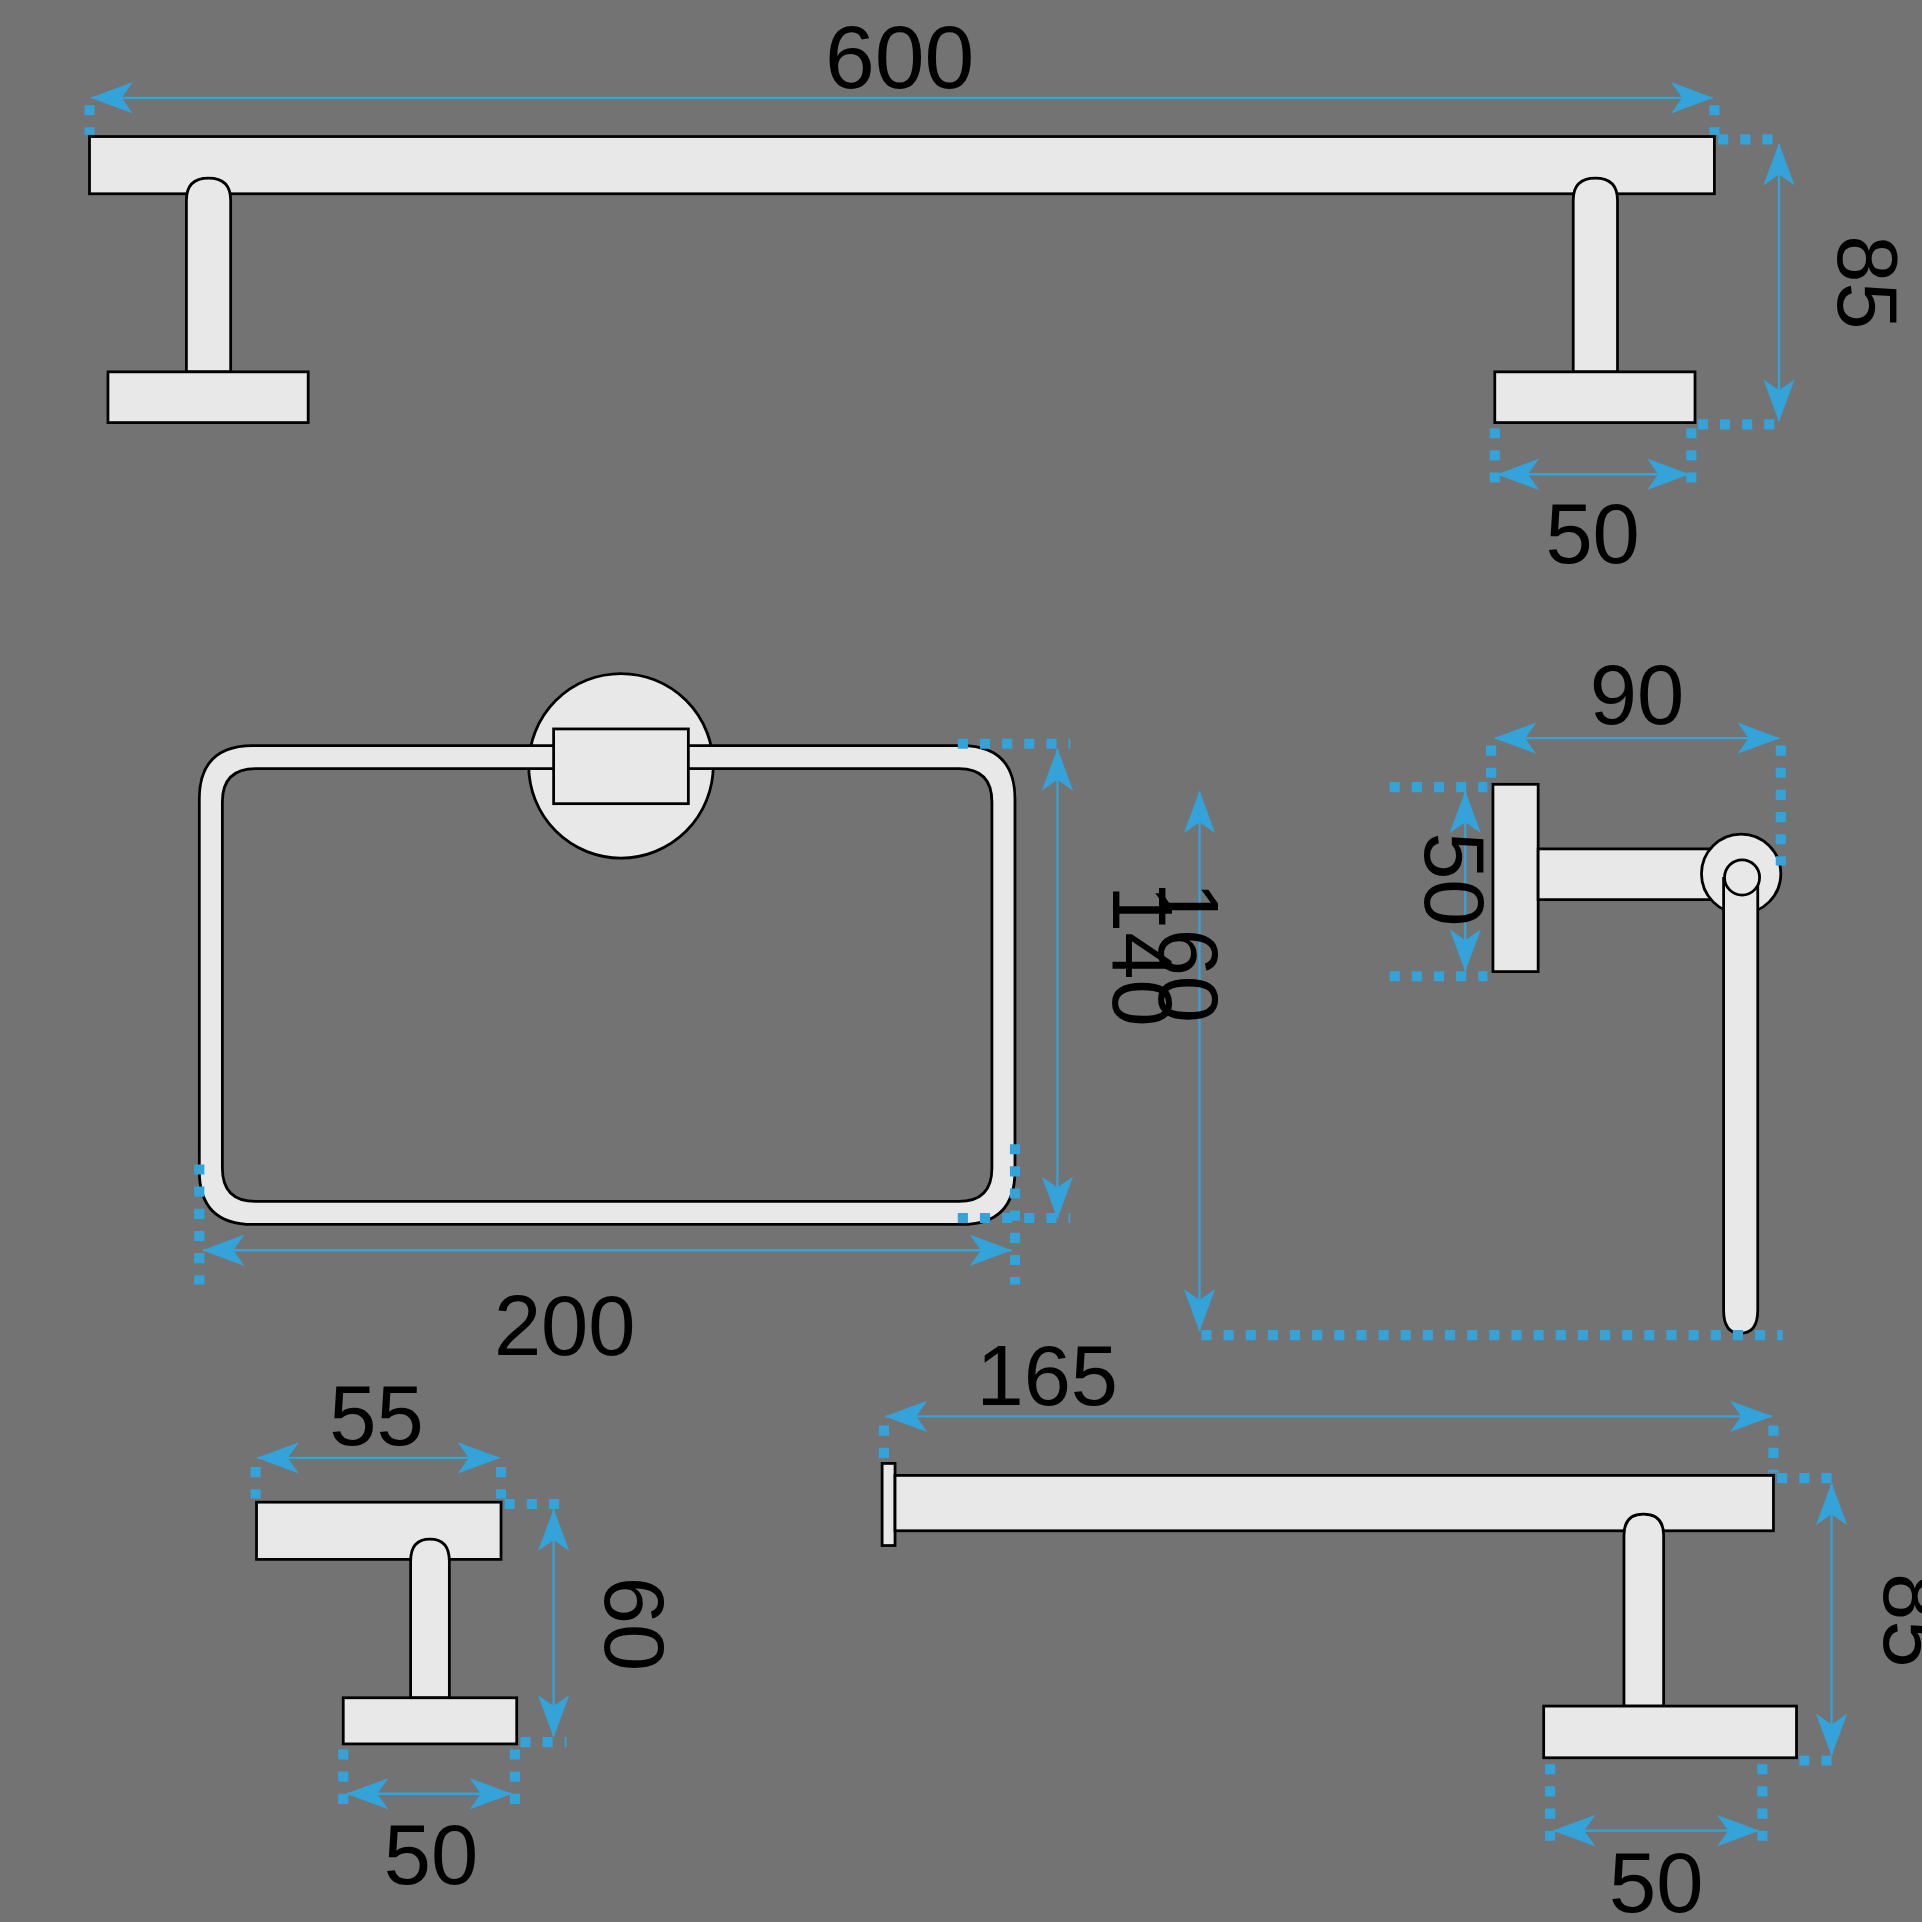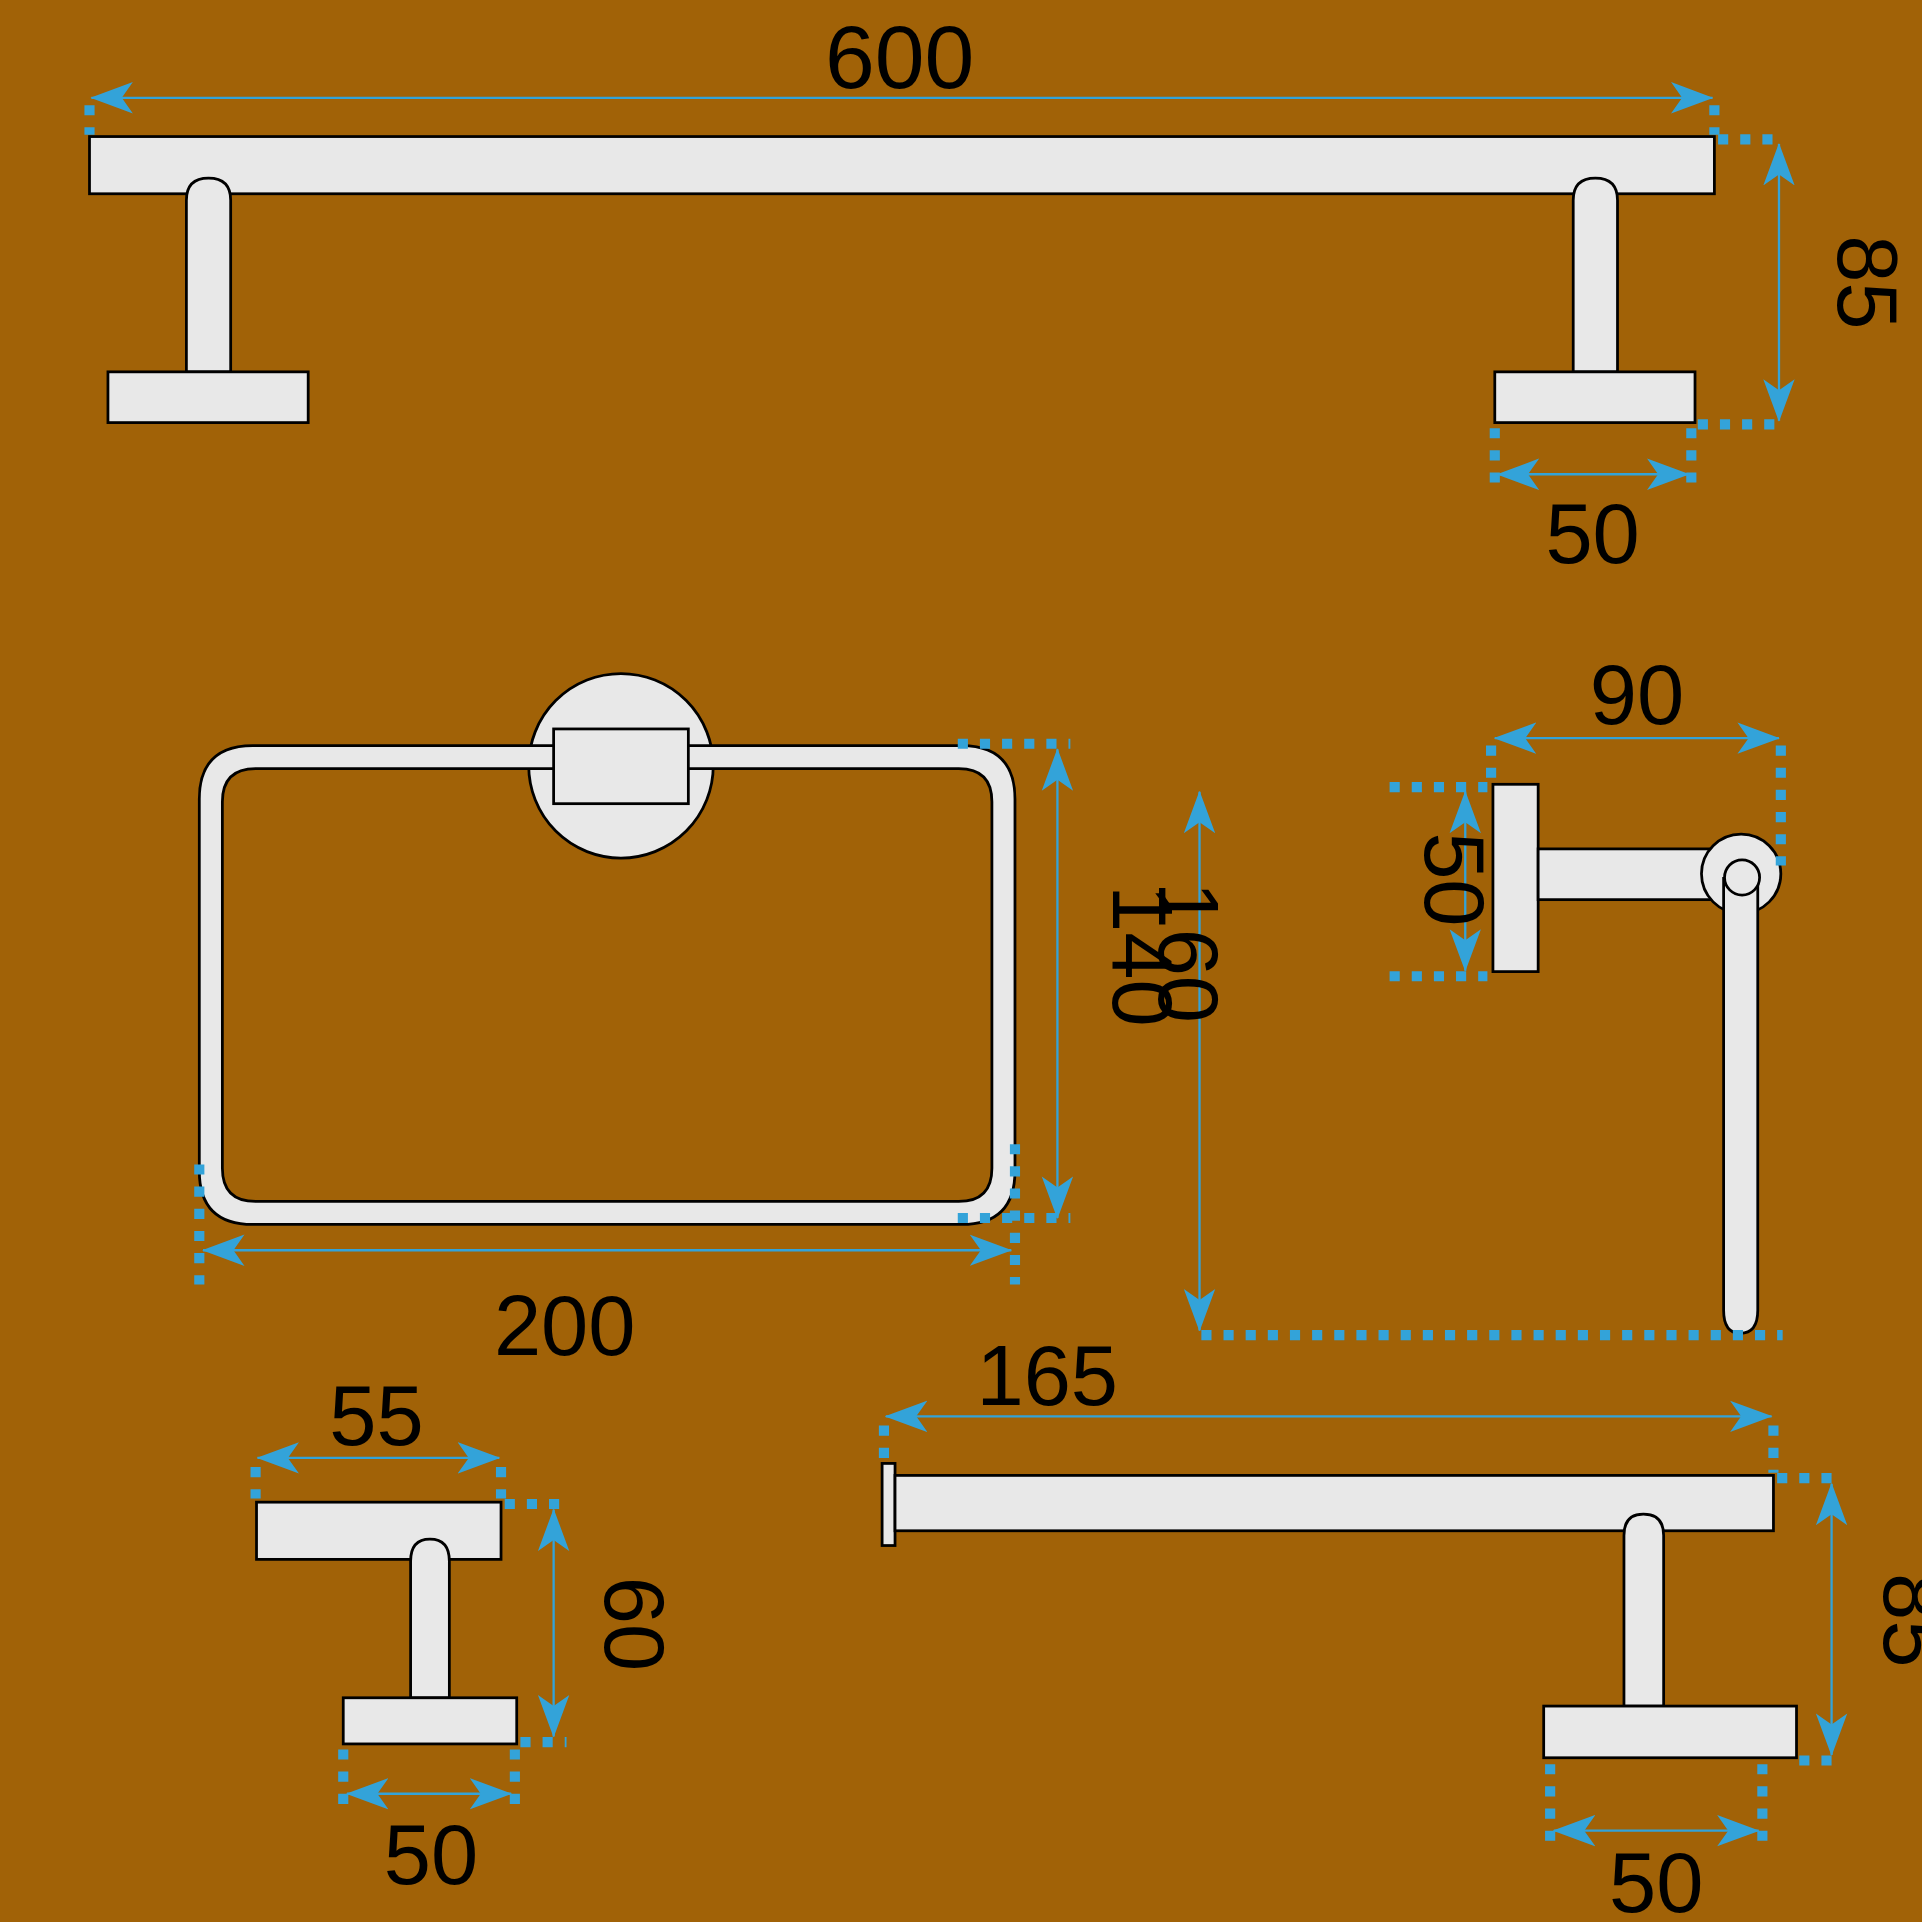--- a/index.html
+++ b/index.html
@@ -1,16 +1,16 @@
 <!DOCTYPE html>
 <html style="font-size:14.8px"><head>
 <meta charset="utf-8">
 <style>
   html,body{margin:0;padding:0;background:#ffffff;}
-  .canvas{position:relative;width:1922px;height:1922px;background:#a16207;overflow:hidden;}
+  .canvas{position:relative;width:1922px;height:1922px;background:#737373;overflow:hidden;}
   svg{position:absolute;left:0;top:0;}
   .shape{fill:#e8e8e8;stroke:#000000;stroke-width:3;}
   .dim{stroke:#33a3d9;stroke-width:2.5;fill:none;}
   .dash{stroke:#33a3d9;stroke-width:11;stroke-dasharray:11 13;fill:none;}
   .lbl{font-family:"Liberation Sans",sans-serif;font-size:92px;fill:#000000;text-anchor:middle;}
   .lbl-big{font-size:97px;}
   #arrowhead path{fill:#33a3d9;}
 </style>
 </head>
 <body>

